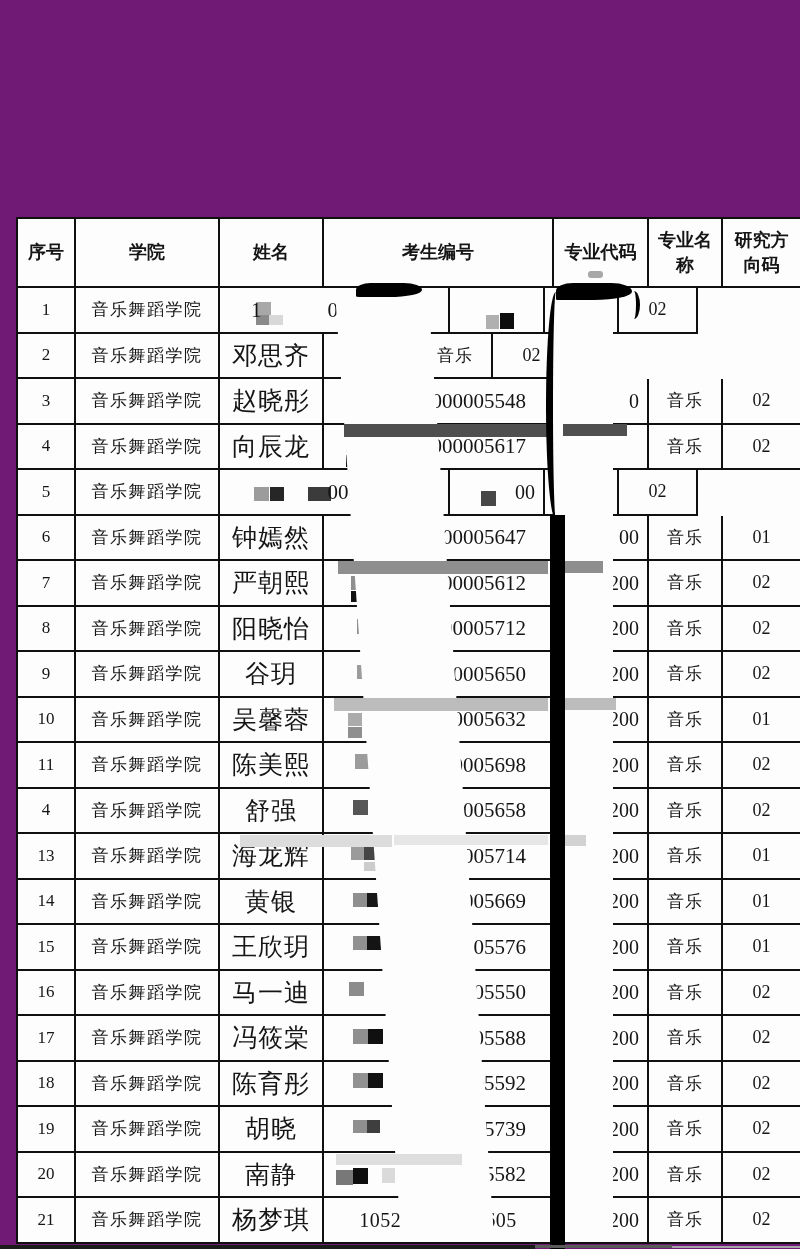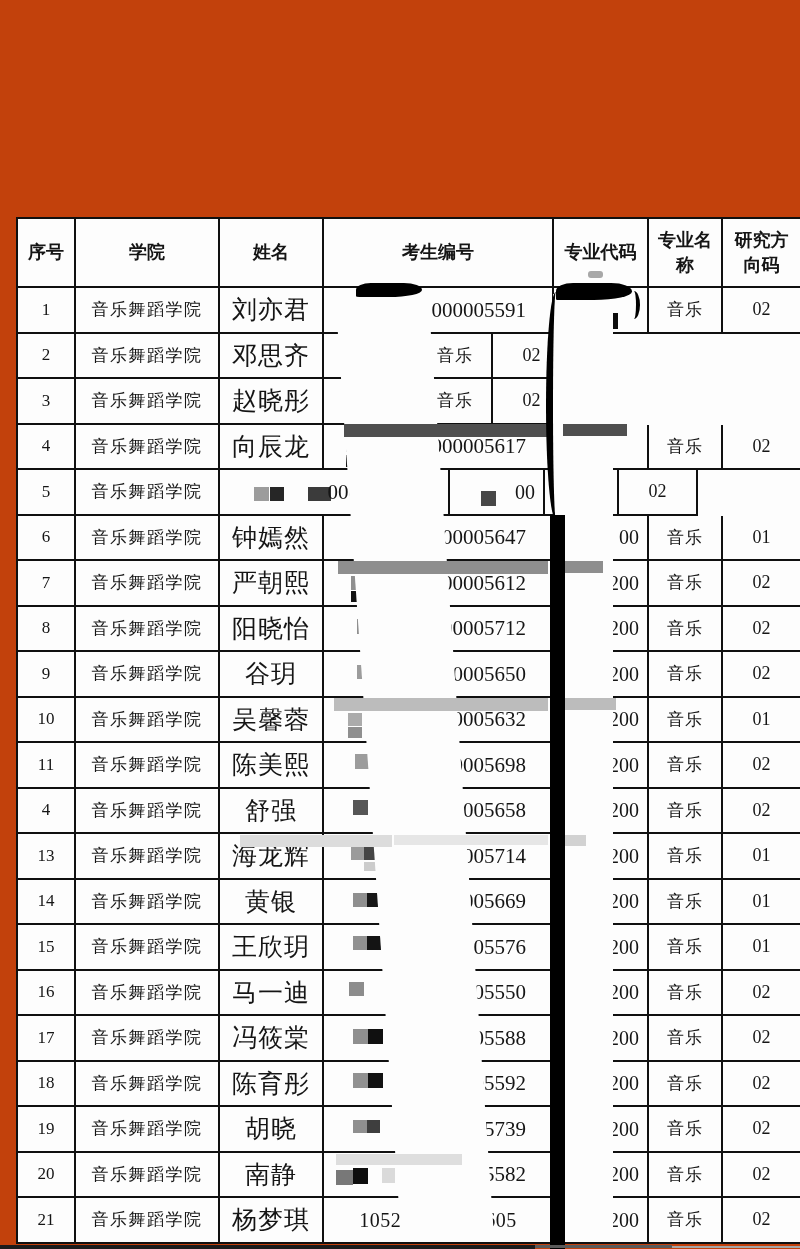--- a/index.html
+++ b/index.html
@@ -1,20 +1,20 @@
 <!DOCTYPE html>
 <html><head>
 <meta charset="utf-8">
 <style>
   html,body{margin:0;padding:0;}
   body{
     width:800px;height:1249px;overflow:hidden;background:#fdfdfd;
     font-family:"Liberation Sans","DejaVu Sans",sans-serif;color:#151515;
   }
-  #stage{position:relative;width:800px;height:1249px;overflow:hidden;background:#c2410c;}
+  #stage{position:relative;width:800px;height:1249px;overflow:hidden;background:#701a75;}
 
   
   #tbl{
     position:absolute;left:16px;top:217px;
     border:2px solid #101010;border-bottom:none;
     background:#fdfdfd;z-index:1;
   }
   .tr{display:flex;height:45.5px;}
   .tr.head{height:69px;}
   .td{
@@ -70,21 +70,20 @@
       <div class="td c2">姓名</div>
       <div class="td c3">考生编号</div>
       <div class="td c4">专业代码</div>
       <div class="td c5">专业名称</div>
       <div class="td c6">研究方向码</div>
     </div>
     <div id="rows">
         <div class="tr">
           <div class="td c0 serif cell-no">1</div>
           <div class="td c1 cell-college">音乐舞蹈学院</div>
-          <div class="td c2 cell-name">刘亦君</div>
           <div class="td c3">
             <div class="exam-prefix">1</div>
             <div class="exam-tail">000005591</div>
             <div class="mark" style="left: 36px; top: 14px; width: 15px; height: 13px; background: rgb(168, 168, 168);"></div>
             <div class="mark" style="left: 36px; top: 27px; width: 13px; height: 10px; background: rgb(138, 138, 138);"></div>
             <div class="mark" style="left: 49px; top: 27px; width: 14px; height: 10px; background: rgb(216, 216, 216);"></div>
           </div>
           <div class="td c4">
             <div class="mark" style="left: 36px; top: 27px; width: 13px; height: 14px; background: rgb(176, 176, 176);"></div>
             <div class="mark" style="left: 50px; top: 25px; width: 14px; height: 16px; background: rgb(13, 13, 13);"></div>
@@ -100,20 +99,27 @@
             <div class="code-tail">0</div>
             <div class="mark" style="left: 49px; top: 16px; width: 19px; height: 16px; background: rgb(18, 18, 18);"></div>
           </div>
           <div class="td c5 cell-major">音乐</div>
           <div class="td c6 serif cell-dir">02</div>
         </div>
         <div class="tr">
           <div class="td c0 serif cell-no">3</div>
           <div class="td c1 cell-college">音乐舞蹈学院</div>
           <div class="td c2 cell-name">赵晓彤</div>
+          <div class="td c3">
+            <div class="exam-prefix">1</div>
+            <div class="exam-tail">000005548</div>
+            <div class="mark" style="left: 34px; top: 11px; width: 15px; height: 15px; background: rgb(156, 156, 156);"></div>
+            <div class="mark" style="left: 49px; top: 11px; width: 17px; height: 15px; background: rgb(22, 22, 22);"></div>
+            <div class="mark" style="left: 88px; top: 13px; width: 7px; height: 17px; background: rgb(111, 111, 111);"></div>
+          </div>
           <div class="td c4">
             <div class="code-tail">0</div>
             <div class="mark" style="left: 44px; top: 15px; width: 15px; height: 14px; background: rgb(14, 14, 14);"></div>
           </div>
           <div class="td c5 cell-major">音乐</div>
           <div class="td c6 serif cell-dir">02</div>
         </div>
         <div class="tr">
           <div class="td c0 serif cell-no">4</div>
           <div class="td c1 cell-college">音乐舞蹈学院</div>

